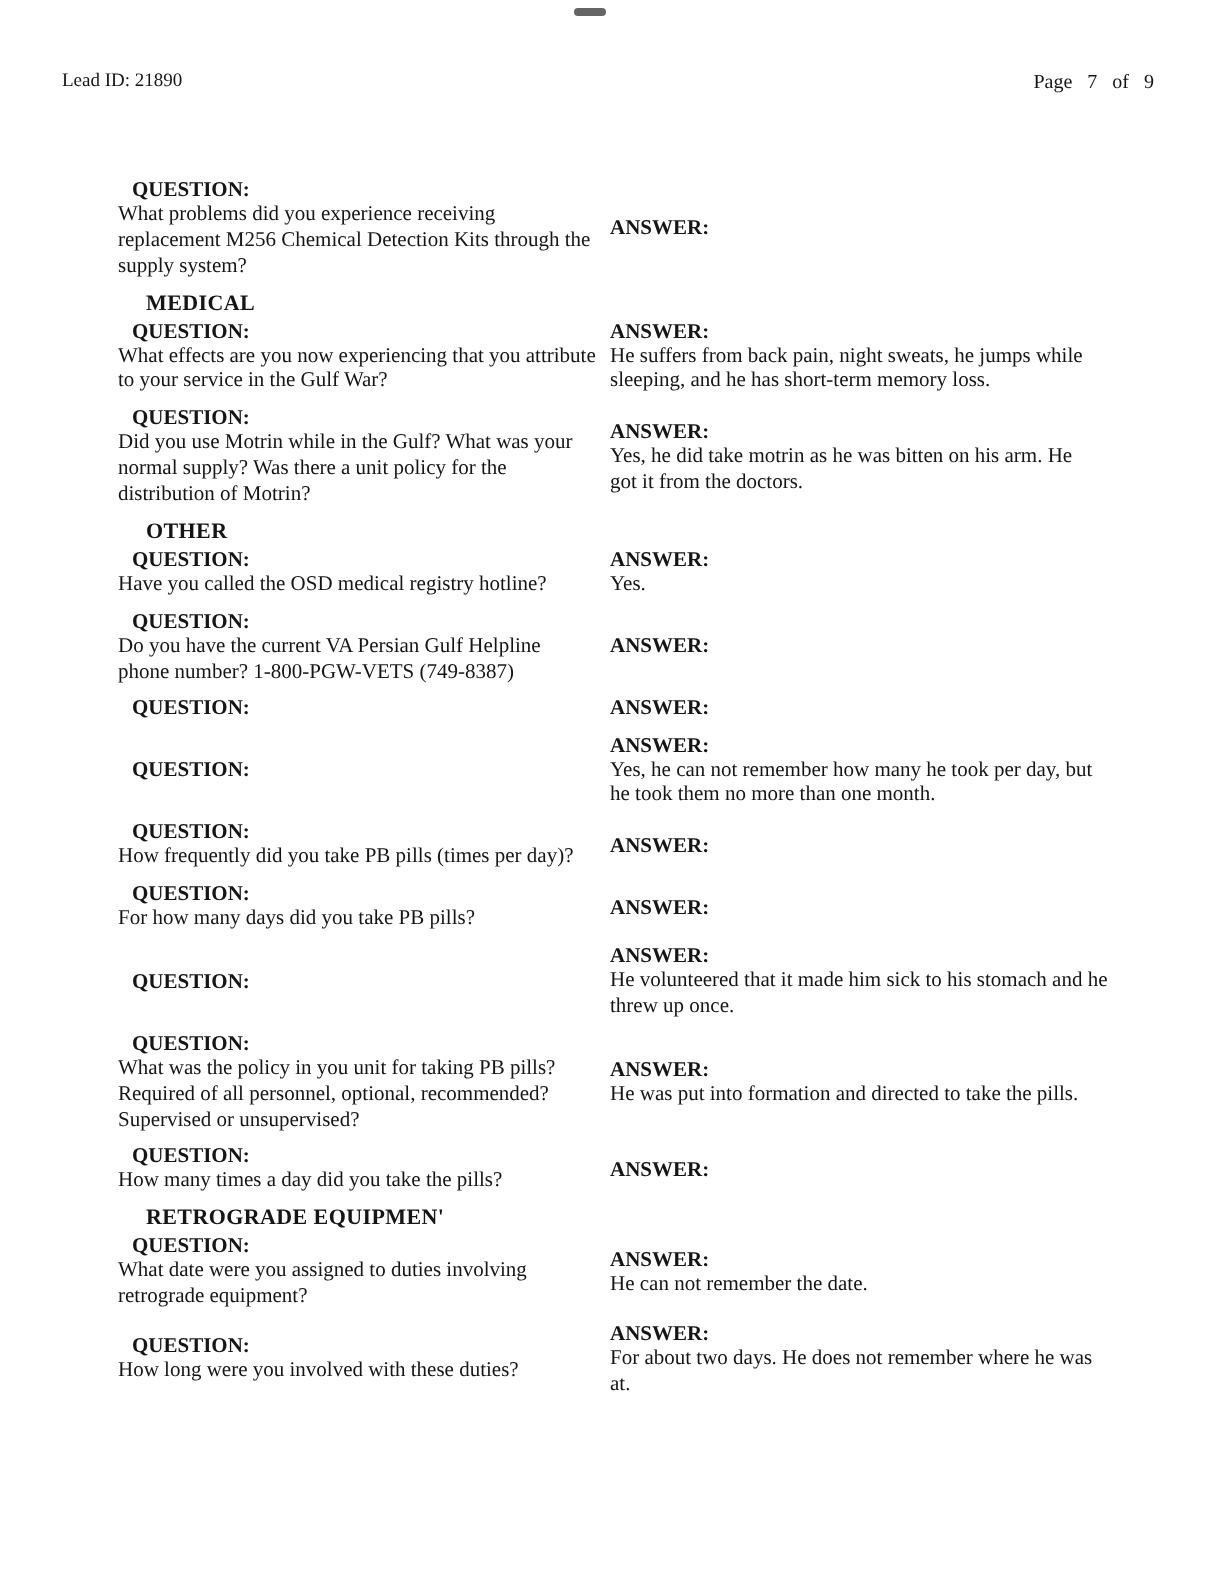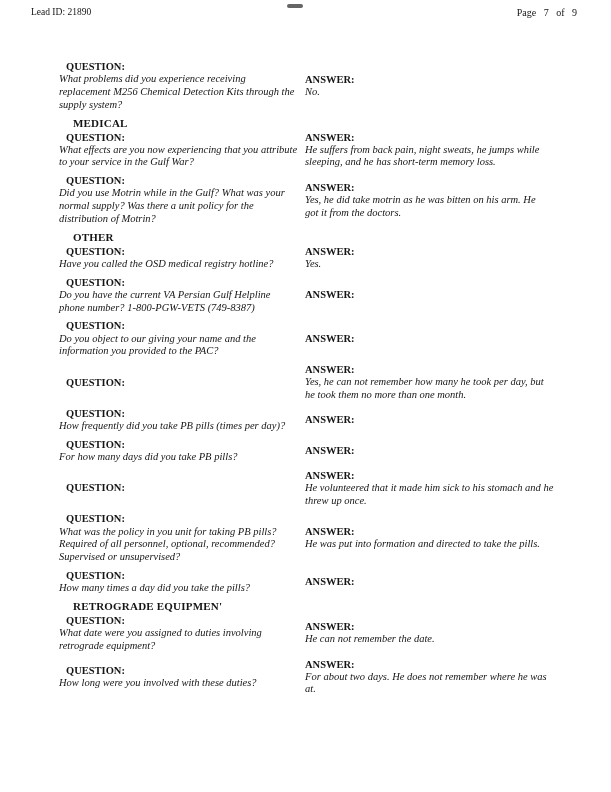--- a/index.html
+++ b/index.html
@@ -19,21 +19,21 @@
     width: 16px;
     height: 4px;
     background: #4a4a4a;
     border-radius: 2px;
     opacity: 0.85;
   }
   .page-header {
     display: flex;
     justify-content: space-between;
     align-items: flex-start;
-    padding: 7px 34px 0 31px;
+    padding: 36px 34px 0 31px;
   }
   .lead-id { font-size: 9.5px; }
   .page-num { font-size: 10px; word-spacing: 5px; }
   .content {
     padding: 42px 47px 0 57px;
   }
   .section-title {
     font-weight: bold;
     font-size: 11px;
     margin: 4px 0 2px 16px;
@@ -49,21 +49,20 @@
   .q-label, .a-label {
     font-weight: bold;
     font-size: 10.5px;
     line-height: 1.25;
   }
   .q-label { padding-left: 9px; }
   .q-text, .a-text {
     font-size: 10.5px;
     line-height: 1.22;
     white-space: pre-line;
-    font-style: italic;
   }
   .q-text { padding-left: 2px; padding-right: 6px; }
 </style>
 </head>
 <body>
 
 <div class="scan-mark"></div>
 
 <div class="page-header">
   <span class="lead-id">Lead ID: 21890</span>
@@ -74,21 +73,20 @@
 
   <div class="qa-row">
     <div class="q-col">
       <div class="q-label">QUESTION:</div>
       <div class="q-text">What problems did you experience receiving
 replacement M256 Chemical Detection Kits through the
 supply system?</div>
     </div>
     <div class="a-col">
       <div class="a-label">ANSWER:</div>
-      <div class="a-text">No.</div>
     </div>
   </div>
 
   <div class="section-title">MEDICAL</div>
 
   <div class="qa-row">
     <div class="q-col">
       <div class="q-label">QUESTION:</div>
       <div class="q-text">What effects are you now experiencing that you attribute
 to your service in the Gulf War?</div>
@@ -135,22 +133,20 @@
     </div>
     <div class="a-col">
       <div class="a-label">ANSWER:</div>
       <div class="a-text"></div>
     </div>
   </div>
 
   <div class="qa-row">
     <div class="q-col">
       <div class="q-label">QUESTION:</div>
-      <div class="q-text">Do you object to our giving your name and the
-information you provided to the PAC?</div>
     </div>
     <div class="a-col">
       <div class="a-label">ANSWER:</div>
       <div class="a-text"></div>
     </div>
   </div>
 
 
   <div class="qa-row">
     <div class="q-col">

